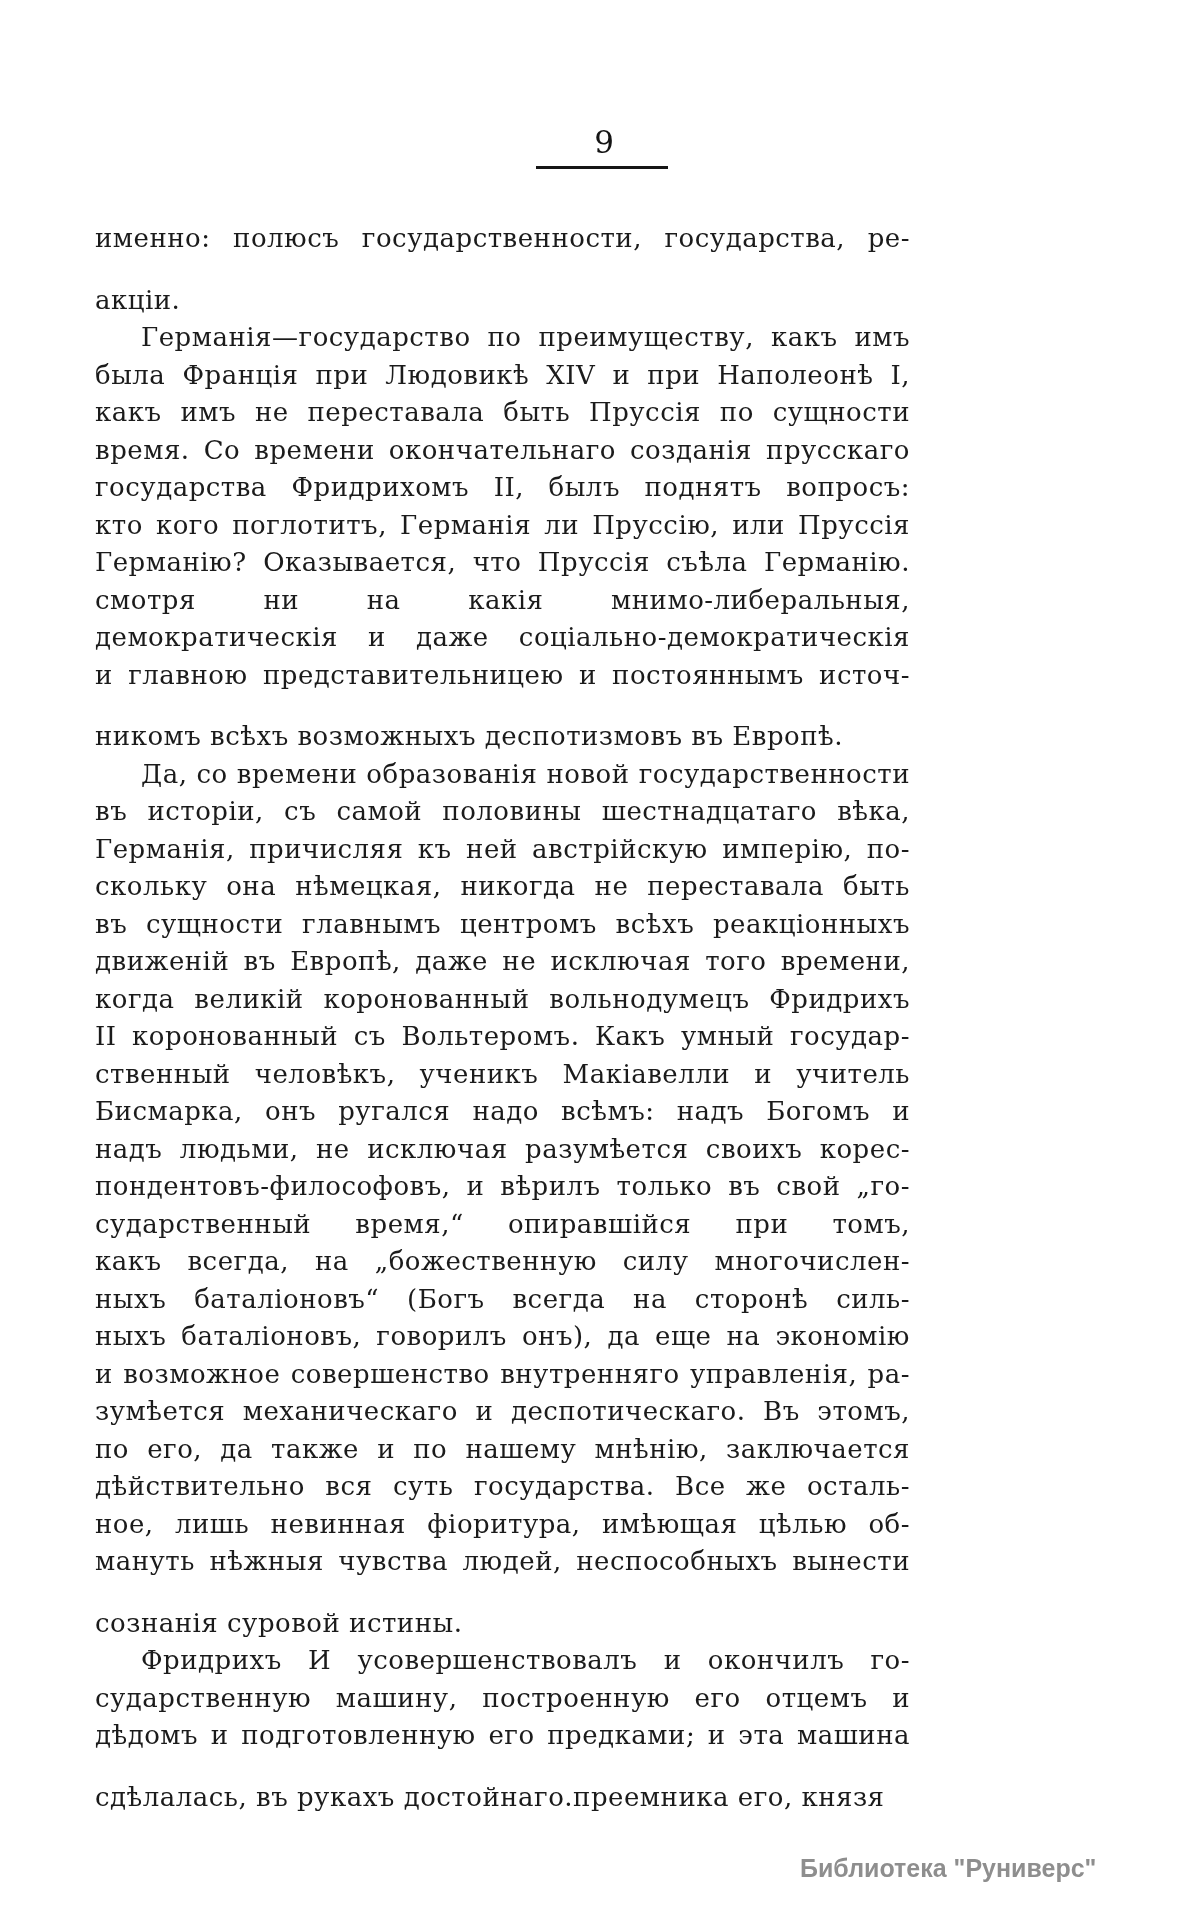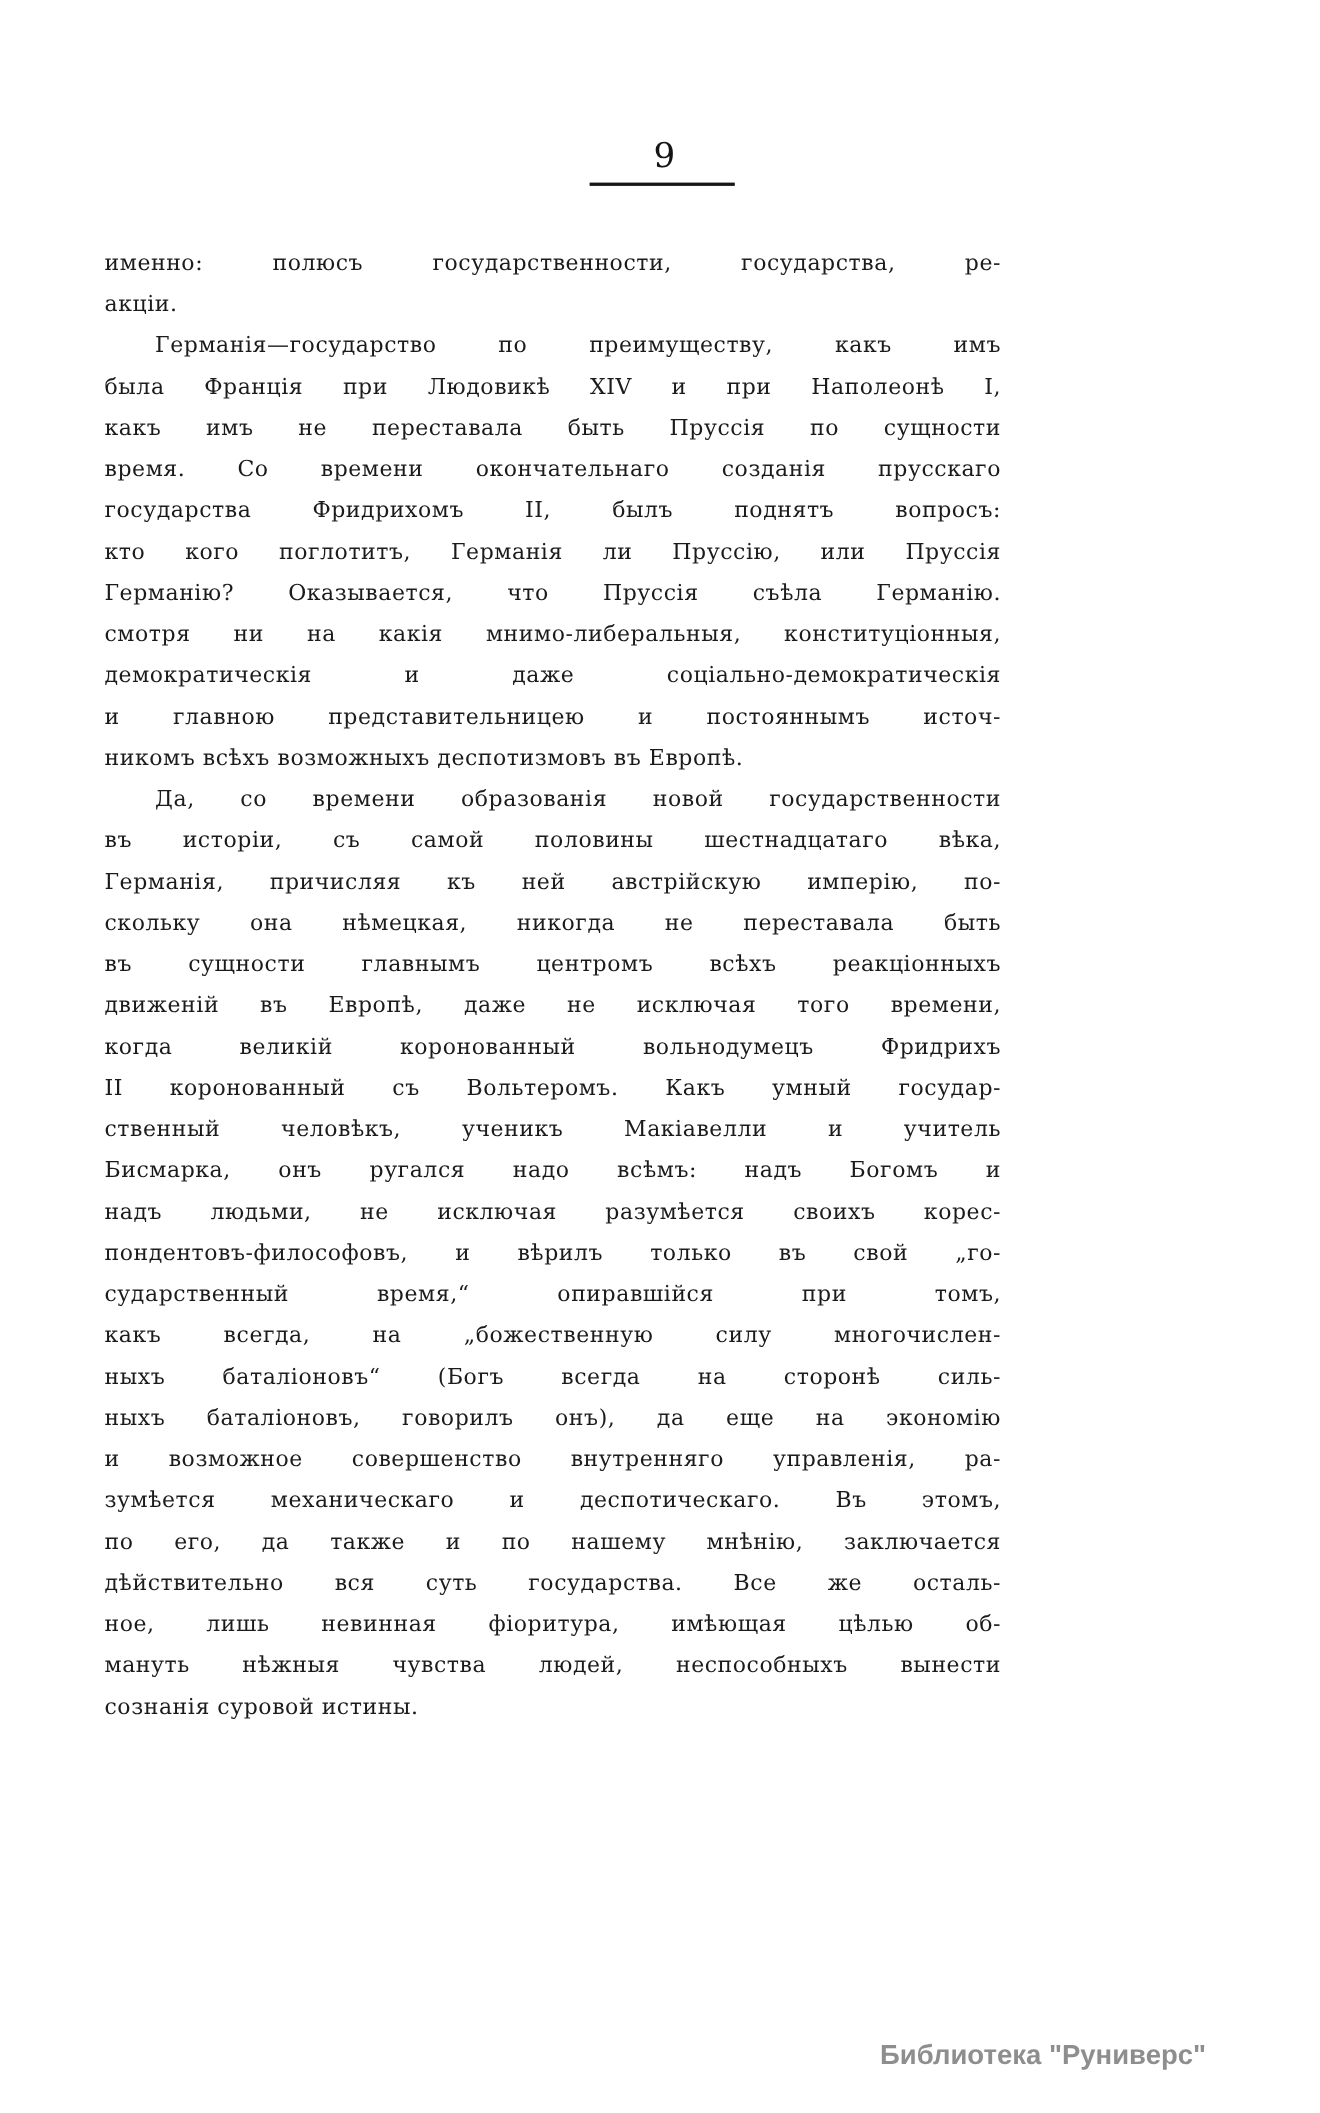--- a/index.html
+++ b/index.html
@@ -40,32 +40,33 @@
     top: 220px;
     width: 815px;
   }
   .paragraph {
     margin: 0;
     padding: 0;
   }
   .line {
     height: 37.5px;
     line-height: 37.5px;
-    font-size: 20px;
+    font-size: 26px;
     letter-spacing: 0.5px;
     text-align: justify;
     text-align-last: justify;
     overflow: hidden;
     white-space: normal;
   }
   .line.first-indent {
     text-indent: 46px;
   }
   .line.last {
     text-align-last: left;
+    margin-top: 24px;
   }
   #watermark {
     position: absolute;
     left: 800px;
     top: 1854px;
     width: 230px;
     font-family: "Liberation Sans", "DejaVu Sans", sans-serif;
     font-size: 25px;
     font-weight: bold;
     color: #8e8e8e;
@@ -114,15 +115,21 @@
         <div class="line">ныхъ баталіоновъ“ (Богъ всегда на сторонѣ силь-</div>
         <div class="line">ныхъ баталіоновъ, говорилъ онъ), да еще на экономію</div>
         <div class="line">и возможное совершенство внутренняго управленія, ра-</div>
         <div class="line">зумѣется механическаго и деспотическаго. Въ этомъ,</div>
         <div class="line">по его, да также и по нашему мнѣнію, заключается</div>
         <div class="line">дѣйствительно вся суть государства. Все же осталь-</div>
         <div class="line">ное, лишь невинная фіоритура, имѣющая цѣлью об-</div>
         <div class="line">мануть нѣжныя чувства людей, неспособныхъ вынести</div>
         <div class="line last">сознанія суровой истины.</div>
       </div>
+      <div class="paragraph">
+        <div class="line first-indent">Фридрихъ И усовершенствовалъ и окончилъ го-</div>
+        <div class="line">сударственную машину, построенную его отцемъ и</div>
+        <div class="line">дѣдомъ и подготовленную его предками; и эта машина</div>
+        <div class="line last">сдѣлалась, въ рукахъ достойнаго.преемника его, князя</div>
+      </div>
     </div>
   <div id="watermark">Библиотека "Руниверс"</div>
 </div>
 
 </body></html>

